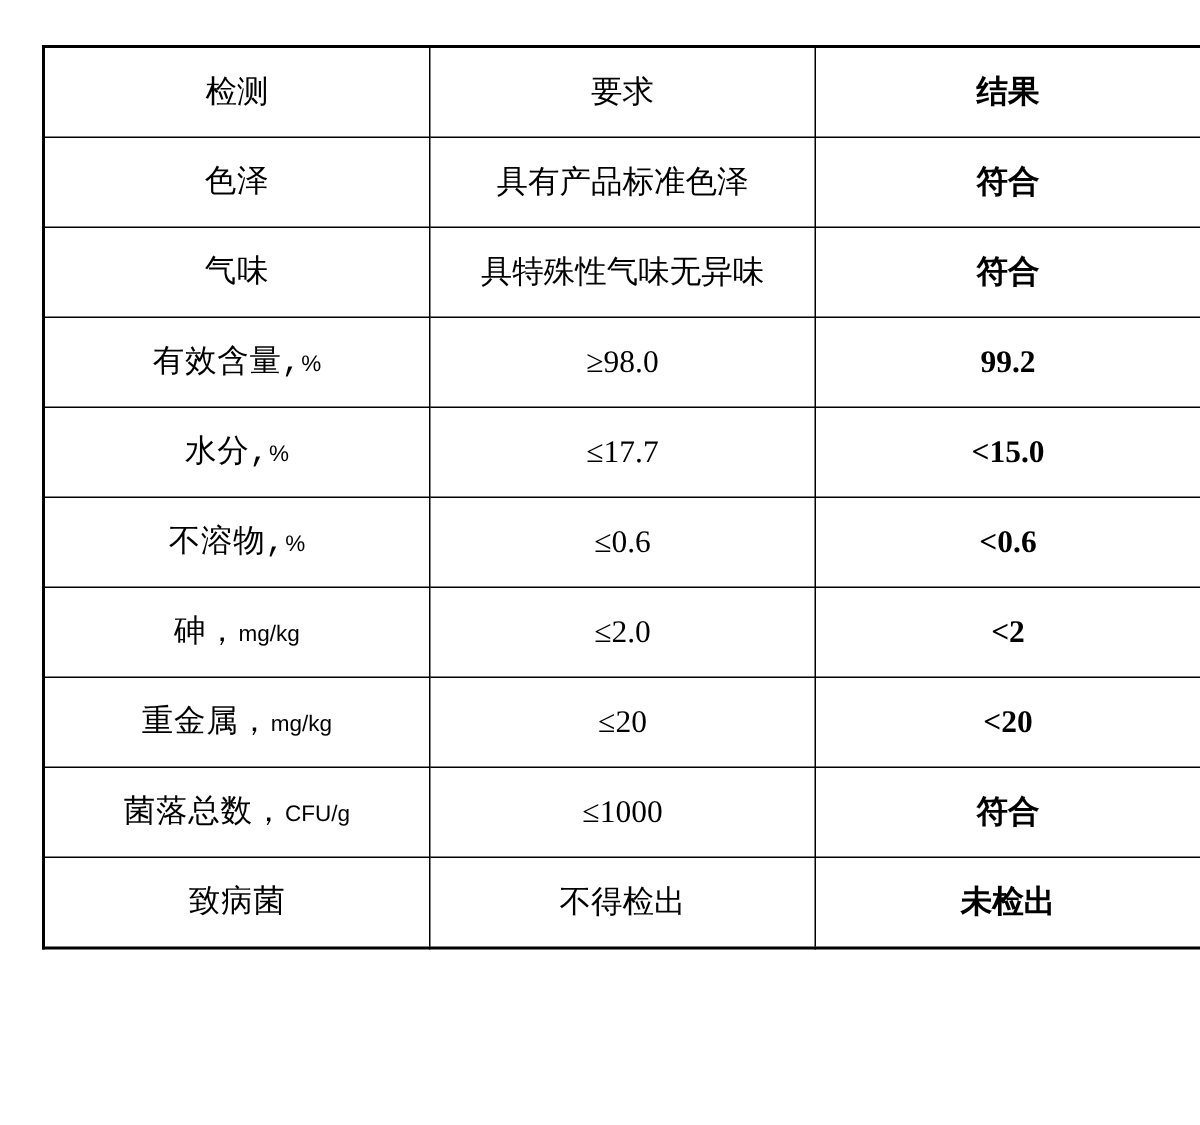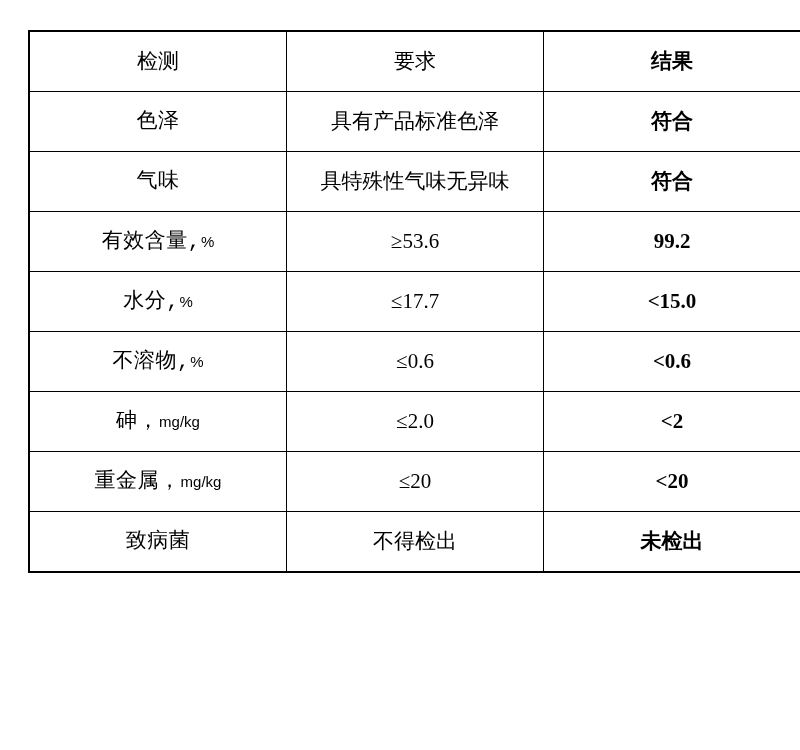--- a/index.html
+++ b/index.html
@@ -78,21 +78,21 @@
 
 
         <tr>
           <td class="col-a"><span class="cellwrap"><span class="num">气味</span><span class="unit"></span></span></td>
           <td class="col-b">具特殊性气味无异味</td>
           <td class="col-c">符合</td>
         </tr>
 
         <tr>
           <td class="col-a"><span class="cellwrap"><span class="num">有效含量,</span><span class="unit">%</span></span></td>
-          <td class="col-b">≥53.6</td>
+          <td class="col-b">≥98.0</td>
           <td class="col-c">99.2</td>
         </tr>
 
         <tr>
           <td class="col-a"><span class="cellwrap"><span class="num">水分,</span><span class="unit">%</span></span></td>
           <td class="col-b">≤17.7</td>
           <td class="col-c">&lt;15.0</td>
         </tr>
 
         <tr>
@@ -107,20 +107,25 @@
           <td class="col-c">&lt;2</td>
         </tr>
 
 
         <tr>
           <td class="col-a"><span class="cellwrap"><span class="num">重金属，</span><span class="unit">mg/kg</span></span></td>
           <td class="col-b">≤20</td>
           <td class="col-c">&lt;20</td>
         </tr>
 
+        <tr>
+          <td class="col-a"><span class="cellwrap"><span class="num">菌落总数，</span><span class="unit">CFU/g</span></span></td>
+          <td class="col-b">≤1000</td>
+          <td class="col-c">符合</td>
+        </tr>
 
         <tr>
           <td class="col-a"><span class="cellwrap"><span class="num">致病菌</span><span class="unit"></span></span></td>
           <td class="col-b">不得检出</td>
           <td class="col-c">未检出</td>
         </tr>
 
       </tbody>
     </table>
   </div>

